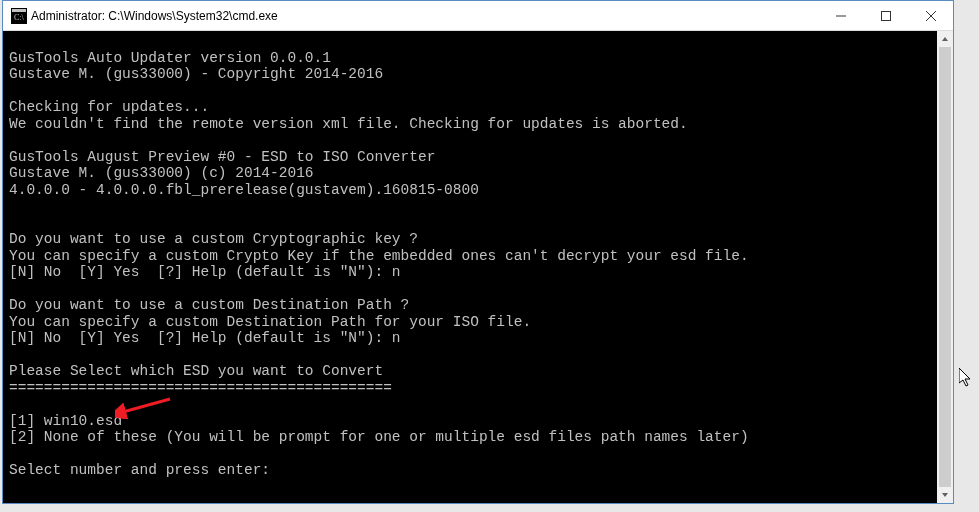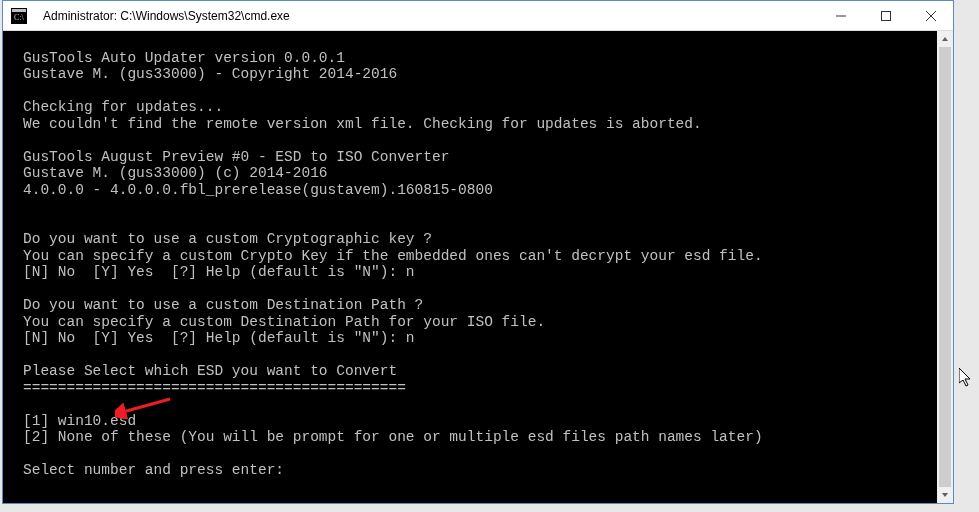--- a/index.html
+++ b/index.html
@@ -33,21 +33,21 @@
   .title-icon {
     margin-left: 8px;
     width: 16px;
     height: 16px;
     display: flex;
     align-items: center;
     justify-content: center;
   }
   .title-icon svg { display: block; }
   .title-text {
-    margin-left: 16px;
+    margin-left: 4px;
     font-size: 12px;
     color: #000;
     flex: 1;
     white-space: nowrap;
     overflow: hidden;
   }
   .win-controls {
     display: flex;
     height: 100%;
   }
@@ -60,21 +60,21 @@
     color: #555;
     font-size: 10px;
   }
   .console {
     flex: 1;
     background: #000;
     color: #c0c0c0;
     font-family: Consolas, "Courier New", monospace;
     font-size: 14.5px;
     line-height: 16.5px;
-    padding: 2px 4px 2px 20px;
+    padding: 2px 4px 2px 6px;
     white-space: pre;
     overflow: hidden;
     position: relative;
   }
   .scrollbar {
     position: absolute;
     right: 0;
     top: 0;
     bottom: 0;
     width: 16px;

